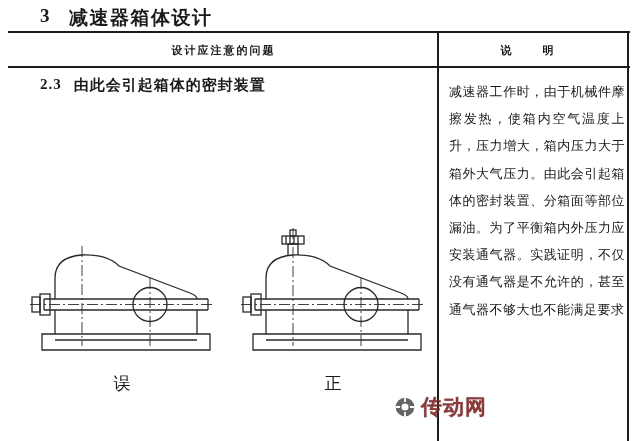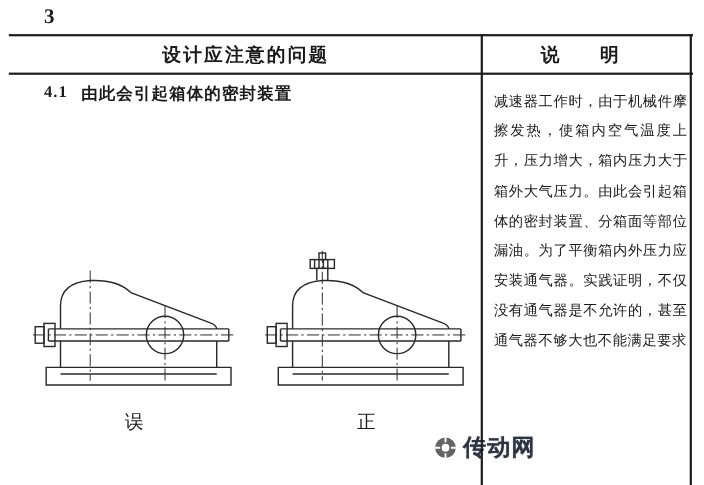--- a/index.html
+++ b/index.html
@@ -11,21 +11,21 @@
   .rule-h{position:absolute;height:2px;background:#1c1c1c;}
   .rule-v{position:absolute;width:2px;background:#1c1c1c;}
 
   .title-row{
     position:absolute;top:5px;left:40px;display:flex;gap:18px;
     font-size:19px;font-weight:bold;letter-spacing:1.5px;
   }
 
   .hdr{
     position:absolute;top:33px;height:19px;line-height:34px;
-    text-align:center;font-size:17px;font-weight:bold;letter-spacing:2px;
+    text-align:center;font-size:11px;font-weight:bold;letter-spacing:2px;
   }
   .hdr-left{left:10px;width:427px;}
   .hdr-right{left:437px;width:190px;letter-spacing:10px;}
 
   .section-heading{
     position:absolute;top:76px;left:40px;display:flex;gap:12px;
     font-size:15px;font-weight:bold;letter-spacing:1px;
   }
 
   .figures{
@@ -42,43 +42,44 @@
     text-align:justify;text-justify:inter-character;
   }
 
   .watermark{
     position:absolute;left:394px;top:393px;display:flex;align-items:center;
     gap:5px;opacity:0.88;
   }
   .wm-logo svg{display:block;width:22px;height:22px;}
   .wm-text{
     font-family:"Liberation Sans", sans-serif;
-    font-size:21px;font-weight:bold;color:#0f172a;letter-spacing:1px;
+    font-size:21px;font-weight:bold;color:#7f1d1d;letter-spacing:1px;
     text-shadow:0 0 1px #6b6b6b;
   }
 </style>
 </head>
 <body>
 
 <div class="page">
 
   <div class="title-row">
     <span>3</span>
+    <span>减速器箱体设计</span>
   </div>
 
   <div class="rule-h" style="top:31px;left:8px;width:622px;"></div>
   <div class="rule-h" style="top:66px;left:8px;width:622px;"></div>
   <div class="rule-v" style="top:31px;left:437px;height:410px;"></div>
   <div class="rule-v" style="top:31px;left:627px;height:410px;"></div>
 
   <div class="hdr hdr-left">设计应注意的问题</div>
   <div class="hdr hdr-right">说　明</div>
 
   <div class="section-heading">
-    <span>4.1</span>
+    <span>2.3</span>
     <span>由此会引起箱体的密封装置</span>
   </div>
 
   <div class="figures">
 
     <div class="figure">
       <svg width="185" height="142" viewBox="0 0 185 142">
         <g stroke="#2a2a2a" stroke-width="1.3" fill="none">
 
           <path d="M 25,73 L 25,52 Q 25,31 52,29 Q 77,28 89,40 L 160,67 Q 167,69.5 167,73"></path>

